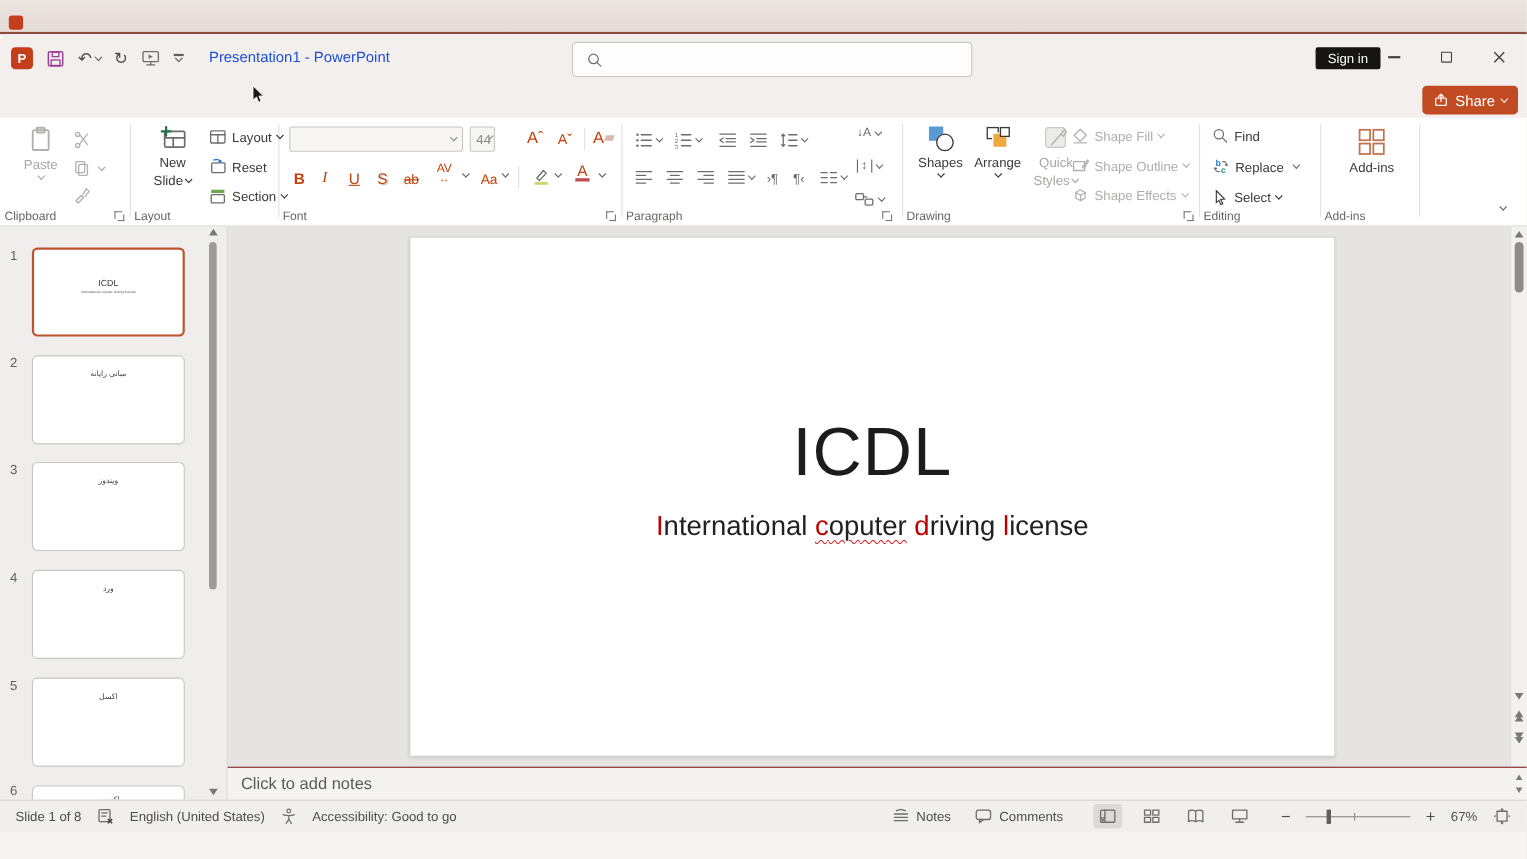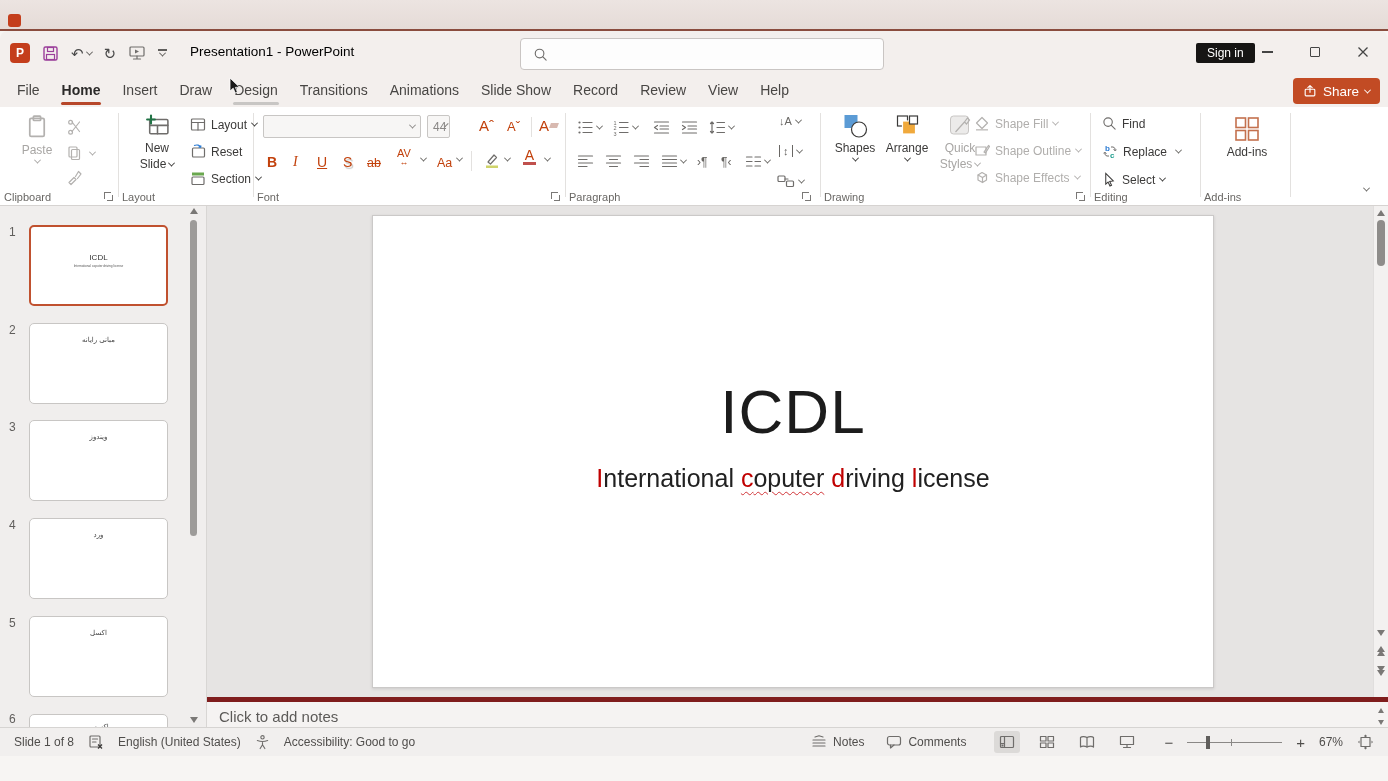--- a/index.html
+++ b/index.html
@@ -10,21 +10,21 @@
 
 .desktop-strip{position:absolute;left:0;top:0;width:1388px;height:31px;background:linear-gradient(#ece4e1,#e5dbd7);border-bottom:2px solid #8a4c3e}
 .bg-app-icon{position:absolute;left:8px;top:14px;width:13px;height:13px;border-radius:3px;background:#c43e1c}
 
 .win{position:absolute;left:0;top:31px;width:1388px;height:725px;background:#f3efed;border-radius:8px 8px 0 0}
 
 .titlebar{position:absolute;left:0;top:0;width:100%;height:44px}
 .qat{position:absolute;left:10px;top:9px;height:26px;display:flex;align-items:center;gap:12px}
 .applogo{width:20px;height:20px;border-radius:4px;background:#c43e1c;color:#fff;font-weight:bold;font-size:12px;display:flex;align-items:center;justify-content:center}
 .glyphbtn{font-size:15px;color:#4a4a4a;line-height:1}
-.doc-title{position:absolute;left:190px;top:13px;font-size:13.5px;color:#000000}
+.doc-title{position:absolute;left:190px;top:13px;font-size:13.5px;color:#1d4ed8}
 .searchbox{position:absolute;left:520px;top:7px;width:364px;height:32px;background:#fdfdfd;border:1px solid #c9c5c3;border-radius:4px;display:flex;align-items:center;padding:0 12px;gap:10px}
 .searchbox input{border:none;outline:none;background:transparent;font-size:14px;color:#3b3a39;width:280px;font-family:inherit}
 .searchbox input::placeholder{color:#605e5c}
 .signin{position:absolute;left:1196px;top:12px;height:20px;padding:0 11px;background:#161514;color:#fff;font-size:12px;display:flex;align-items:center;border-radius:2px}
 .winctl{position:absolute;top:8px;width:30px;height:26px;display:flex;align-items:center;justify-content:center;color:#444}
 
 .tabrow{position:absolute;left:6px;top:44px;height:32px;display:flex;align-items:center}
 .tab{position:relative;padding:0 11px;font-size:14px;color:#484644;height:32px;line-height:30px}
 .tab.active{color:#2b2a29;font-weight:bold}
 .tab.active::after{content:"";position:absolute;left:10px;right:10px;bottom:2px;height:3px;border-radius:2px;background:#b7472a}
@@ -58,21 +58,21 @@
 .tri{width:0;height:0;border-left:4px solid transparent;border-right:4px solid transparent}
 .tri.up{border-bottom:6px solid #7a7876}
 .tri.down{border-top:6px solid #7a7876}
 .canvas{position:absolute;left:207px;top:175px;width:1166px;height:491px;background:#e6e4e3}
 .slide{position:absolute;left:165px;top:9px;width:842px;height:473px;background:#fff;border:1px solid #cbc9c8;box-shadow:0 1px 3px rgba(0,0,0,.12)}
 .slide-title{position:absolute;top:160px;left:0;right:0;text-align:center;font-size:62px;color:#1c1c1c;letter-spacing:1px;font-weight:400}
 .slide-sub{position:absolute;top:248px;left:0;right:0;text-align:center;font-size:25px;color:#212121;white-space:pre}
 .redl{color:#c00000}
 .sqg{text-decoration:underline wavy #d13438 1px;text-underline-offset:4px}
 .rscroll{position:absolute;left:1373px;top:175px;width:15px;height:491px;background:#f3f1f0;border-left:1px solid #e0dedd}
-.notesbar{position:absolute;left:207px;top:666px;width:1181px;height:30px;background:#f5f3f2;border-top:5px solid #7f1d1d}
+.notesbar{position:absolute;left:207px;top:666px;width:1181px;height:30px;background:#f5f3f2;border-top:1px solid #7f1d1d}
 .notes-ph{position:absolute;left:12px;top:0;line-height:30px;font-size:15px;color:#5c5a58}
 
 .statusbar{position:absolute;left:0;top:696px;width:1388px;height:29px;background:#f1efee;border-top:1px solid #d6d4d2;display:flex;align-items:center;padding:0 14px;font-size:12px;color:#4f4d4b;gap:14px}
 .viewbtn{width:26px;height:22px;display:flex;align-items:center;justify-content:center;border-radius:3px}
 .viewbtn.sel{background:#dcdad8}
 .slider-track{position:relative;width:95px;height:1px;background:#8a8886}
 .slider-thumb{position:absolute;left:20%;top:-6px;width:4px;height:13px;background:#605e5c}
 .slider-tick{position:absolute;left:46%;top:-3px;width:1px;height:7px;background:#8a8886}
 .cursor{position:absolute;left:228px;top:46px;z-index:60}
 </style>
@@ -124,34 +124,20 @@
     <div class="winctl" style="left:1300px">
       <span style="width:10px;height:10px;border:1.3px solid #444;border-radius:1px"></span>
     </div>
     <div class="winctl" style="left:1348px">
       <svg width="12" height="12" viewBox="0 0 12 12">
         <path d="M1.5 1.5 L10.5 10.5 M10.5 1.5 L1.5 10.5" stroke="#444" stroke-width="1.3"></path>
       </svg>
     </div>
   </div>
 
-  <div class="tabrow">
-    <span class="tab">File</span>
-    <span class="tab active">Home</span>
-    <span class="tab">Insert</span>
-    <span class="tab">Draw</span>
-    <span class="tab hover">Design</span>
-    <span class="tab">Transitions</span>
-    <span class="tab">Animations</span>
-    <span class="tab">Slide Show</span>
-    <span class="tab">Record</span>
-    <span class="tab">Review</span>
-    <span class="tab">View</span>
-    <span class="tab">Help</span>
-  </div>
   <div class="sharebtn">
     <svg width="14" height="14" viewBox="0 0 16 16">
       <rect x="2.5" y="6" width="11" height="7.5" rx="1" fill="none" stroke="#fff" stroke-width="1.3"></rect>
       <path d="M8 9.5 V2 M5.5 4.2 L8 1.8 L10.5 4.2" fill="none" stroke="#fff" stroke-width="1.3" stroke-linecap="round" stroke-linejoin="round"></path>
     </svg>
     <span>Share</span>
     <span class="chev" style="color:#fff"></span>
   </div>
 
   <svg class="cursor" width="14" height="18" viewBox="0 0 14 18">

